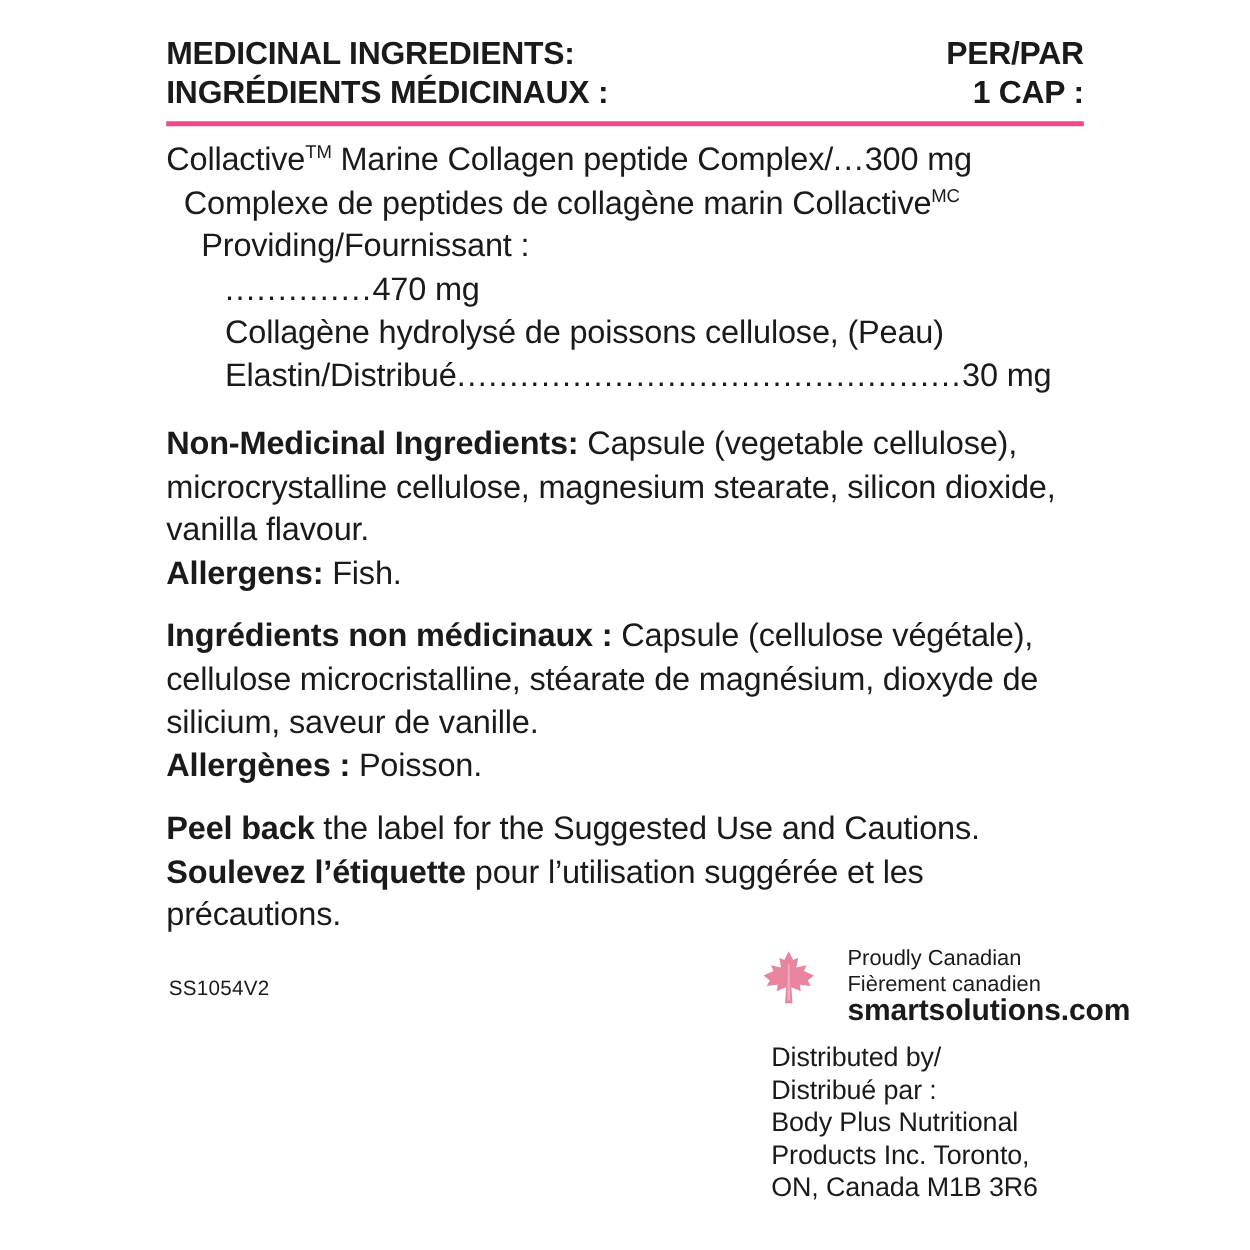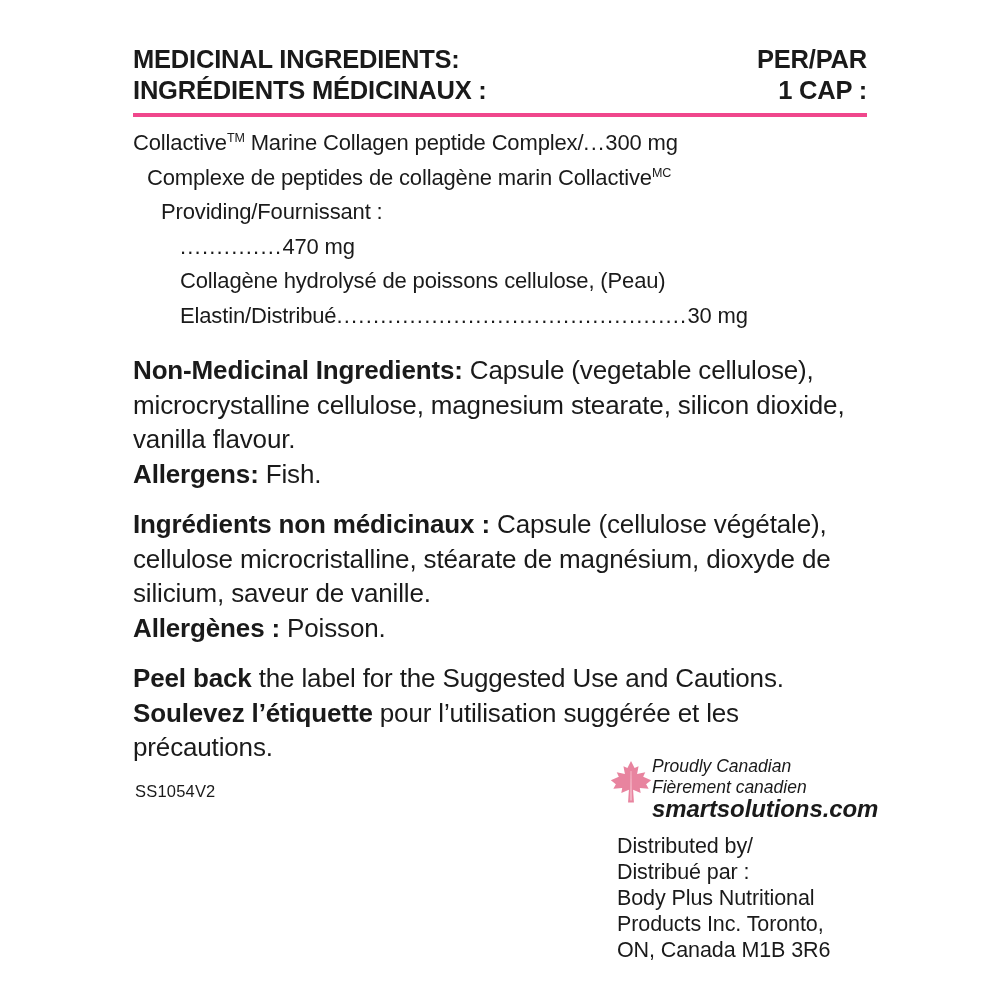--- a/index.html
+++ b/index.html
@@ -19,21 +19,21 @@
   .label {
     position: absolute;
     left: 133px;
     top: 0;
     width: 734px;
     height: 1000px;
   }
 
   
   .header {
-    padding-top: 44px;
+    padding-top: 28px;
     display: flex;
     justify-content: space-between;
     align-items: flex-start;
   }
   .hdr-left, .hdr-right {
     font-weight: bold;
     font-size: 25.5px;
     line-height: 31px;
     letter-spacing: -0.2px;
     white-space: nowrap;
@@ -43,21 +43,21 @@
   .rule {
     height: 4px;
     background: #f0478c;
     margin-top: 7px;
     width: 100%;
   }
 
   
   .med-block {
     margin-top: 9px;
-    font-size: 22px;
+    font-size: 26px;
     line-height: 34.5px;
     letter-spacing: -0.15px;
   }
   .med-line {
     display: flex;
     align-items: baseline;
     white-space: nowrap;
   }
   .med-line .nm { flex: 0 0 auto; }
   .med-line .leader {
@@ -108,24 +108,23 @@
     display: flex;
     align-items: flex-start;
   }
   .leaf {
     width: 42px;
     height: 44px;
     flex: 0 0 auto;
     margin-top: 4px;
   }
   .canada-txt {
-    margin-left: 0;
+    margin-left: 26px;
     font-size: 17.5px;
     line-height: 21px;
-    font-style: italic;
   }
   .canada-txt .dom {
     font-weight: bold;
     font-size: 24px;
     letter-spacing: -0.1px;
   }
   .distrib {
     position: absolute;
     left: 484px;
     top: 83px;

